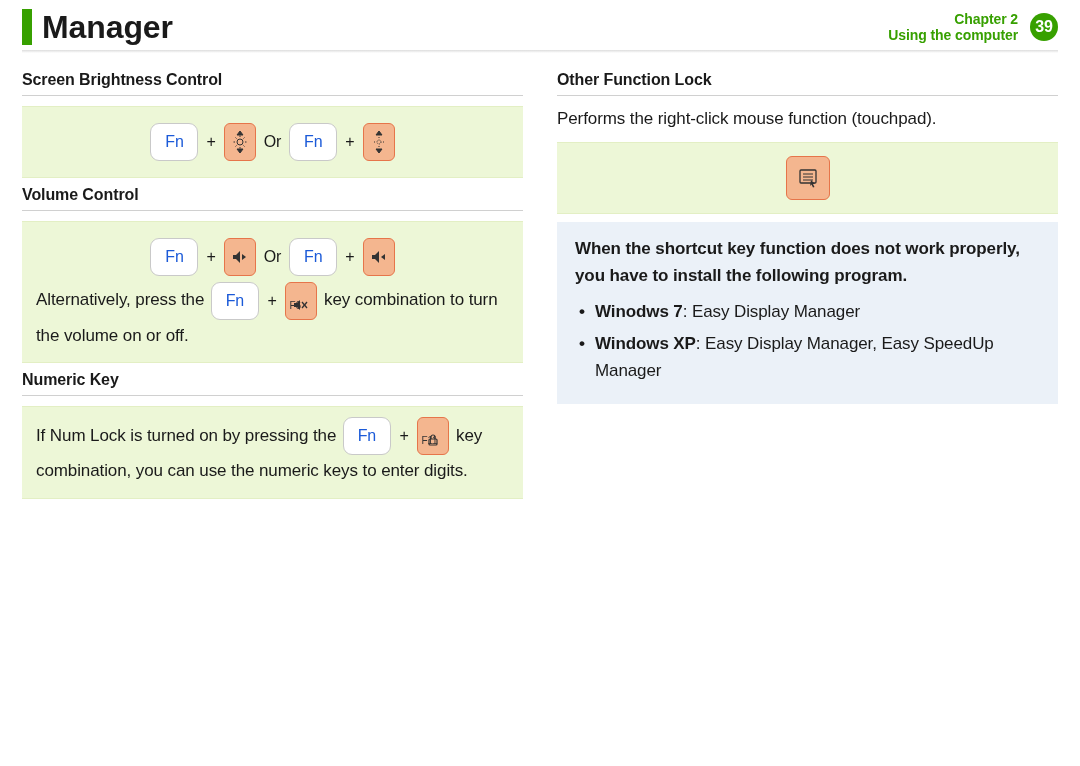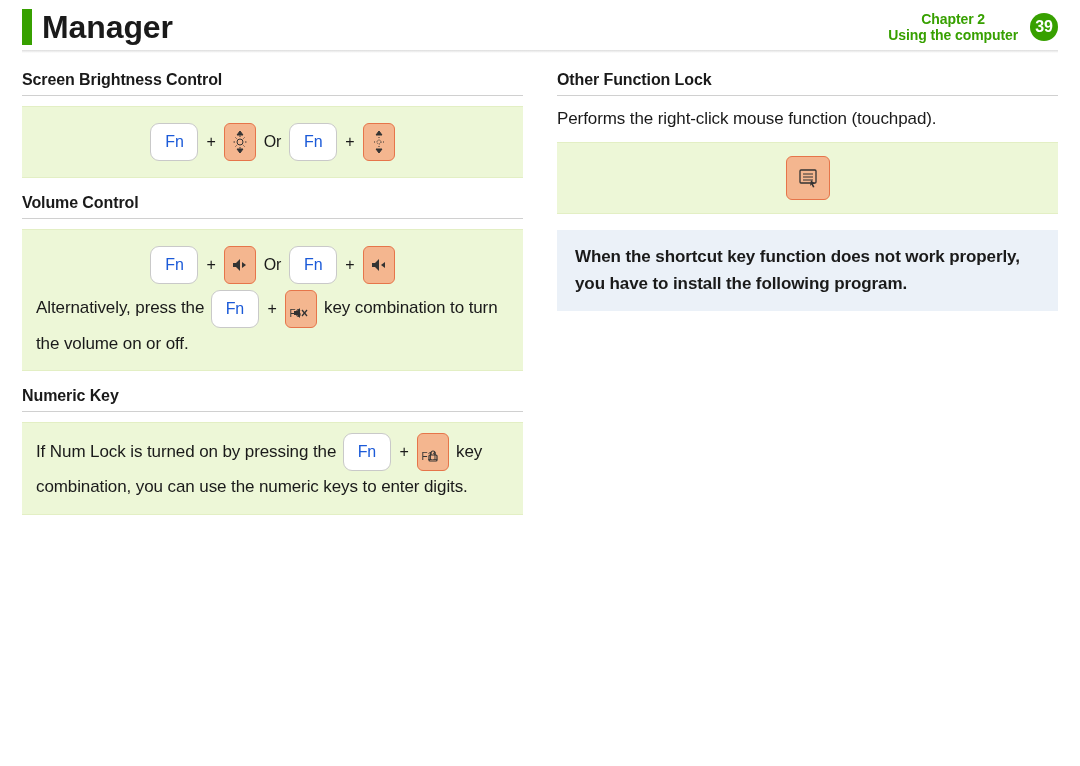--- a/index.html
+++ b/index.html
@@ -2,28 +2,28 @@
 <html><head>
 <meta charset="utf-8">
 <style>
   *{box-sizing:border-box;margin:0;padding:0}
   body{font-family:"Segoe UI",Tahoma,sans-serif;color:#1a1a1a;width:1080px;height:766px;background:#fff;position:relative;letter-spacing:-0.1px}
   .hdr{display:flex;align-items:center;justify-content:space-between;padding:6px 22px 2px;height:50px}
   .hdr-left{display:flex;align-items:center}
   .accent{width:10px;height:36px;background:#37a000;margin-right:10px}
   .title{font-size:32px;font-weight:700}
   .hdr-right{display:flex;align-items:center;gap:12px;font-size:14px;color:#37a000;font-weight:700}
-  .hdr-right .lines{text-align:center;line-height:1.15}
+  .hdr-right .lines{text-align:right;line-height:1.15}
   .page-badge{width:28px;height:28px;border-radius:50%;background:#37a000;color:#fff;display:flex;align-items:center;justify-content:center;font-size:16px}
   .top-rule{height:3px;margin:0 22px 18px;background:linear-gradient(#ddd,#fff)}
   .cols{display:flex;gap:34px;padding:0 22px}
   .col{flex:1;min-width:0}
   h2{font-size:16px;font-weight:700;margin-bottom:6px}
   .hr{height:1px;background:#d0d0d0;margin-bottom:10px}
-  .green-box{background:#edf7d7;border-top:1px solid #e3efc4;border-bottom:1px solid #e3efc4;padding:10px 14px;margin-bottom:16px;font-size:17px;line-height:1.9}
+  .green-box{background:#edf7d7;border-top:1px solid #e3efc4;border-bottom:1px solid #e3efc4;padding:10px 14px;margin-bottom:8px;font-size:17px;line-height:1.9}
   .blue-box{background:#ebf1f8;padding:14px 18px;font-size:17px;line-height:1.55}
   .para{font-size:17px;line-height:1.55;margin-bottom:10px}
   .key-row{display:flex;align-items:center;justify-content:center;gap:8px;min-height:50px}
   .fn{display:inline-flex;align-items:center;justify-content:center;width:48px;height:38px;border:1.5px solid #c9c9c9;border-radius:9px;background:#fff;color:#1b5ad8;font-size:16px}
   .plus,.or{font-size:16px}
   .okey{display:inline-flex;flex-direction:column;align-items:center;justify-content:center;width:32px;height:38px;border:1.5px solid #e6754a;border-radius:6px;background:#f4b68f;color:#333;position:relative;font-size:10px}
   .okey .f{position:absolute;top:13px;left:3px;font-size:10px;color:#333}
   .okey.big{width:44px;height:44px}
   .inline-flow{display:inline}
   .inline-flow .fn,.inline-flow .okey,.inline-flow .plus{vertical-align:middle;margin:0 2px}
@@ -170,16 +170,20 @@
               <line x1="7" y1="11" x2="17" y2="11" stroke="#333"></line>
               <line x1="7" y1="14" x2="17" y2="14" stroke="#333"></line>
               <polygon points="15,14 19,18 17,18 18.5,21 17,21.5 15.5,18.5 14,20" fill="#333"></polygon>
             </svg>
         </span>
       </div>
     </div>
 
     <div class="blue-box">
       <b>When the shortcut key function does not work properly, you have to install the following program.</b>
+      <ul>
+        <li><b>Winodws 7</b><span>: Easy Display Manager</span></li>
+        <li><b>Windows XP</b><span>: Easy Display Manager, Easy SpeedUp Manager</span></li>
+      </ul>
     </div>
   </div>
 
 </div>
 
 </body></html>

